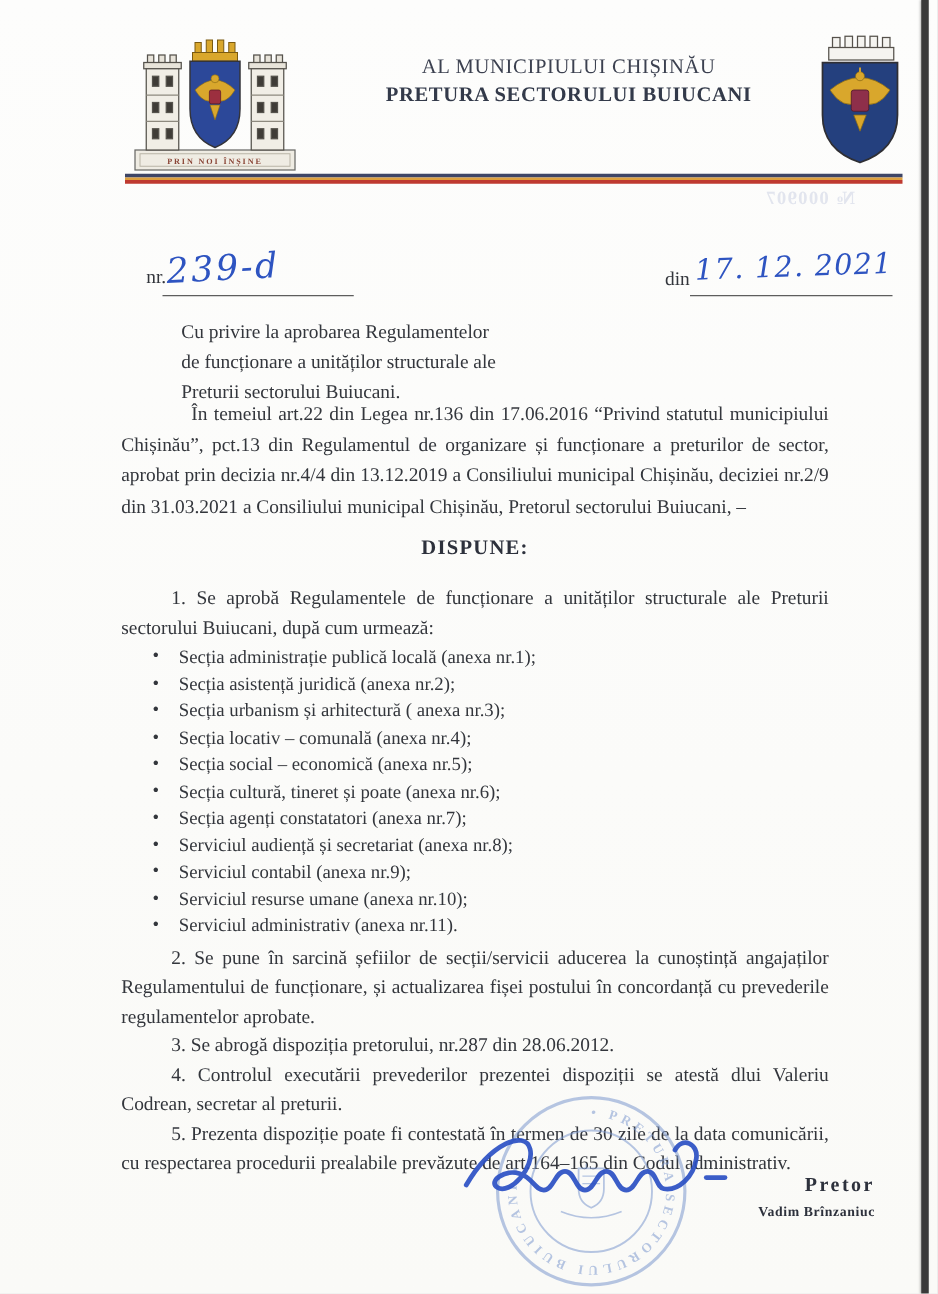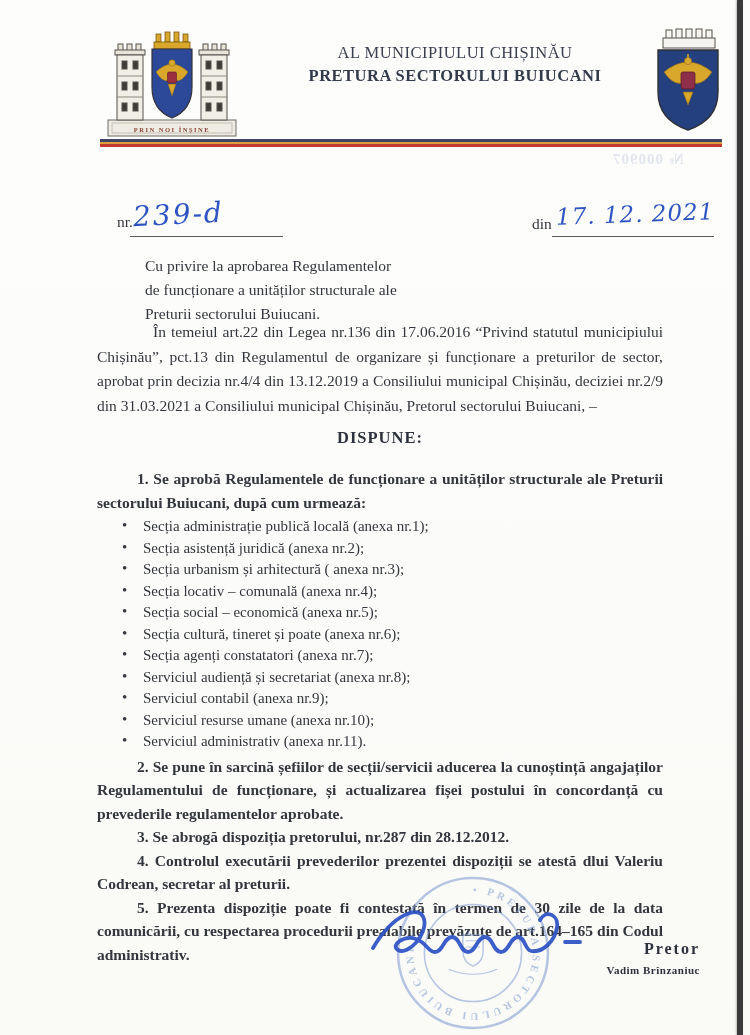--- a/index.html
+++ b/index.html
@@ -38,21 +38,21 @@
 
   .subject{position:absolute;left:97px;top:254px;width:360px;font-size:15.5px;line-height:24px;margin-left:48px;}
 
   .preamble{position:absolute;left:97px;top:320px;width:566px;font-size:15.5px;
     line-height:24.5px;text-align:justify;text-indent:56px;}
 
   .dispune{position:absolute;left:97px;top:428px;width:566px;text-align:center;
     font-weight:bold;font-size:16.5px;letter-spacing:1px;color:#2d313c;}
 
   .flowcol{position:absolute;left:97px;top:467px;width:566px;font-size:15.5px;}
-  .flowcol p{margin:0;line-height:23.5px;text-align:justify;text-indent:40px;font-weight:bold;}
+  .flowcol p{margin:0;line-height:23.5px;text-align:justify;text-indent:40px;}
   ul.annex{margin:2px 0 2px 0;padding:0 0 0 46px;list-style:none;}
   ul.annex li{position:relative;line-height:21.5px;font-size:15px;white-space:nowrap;}
   ul.annex li .dot{position:absolute;left:-21px;top:-1px;font-size:15px;}
 
   
   .stamp{position:absolute;left:392px;top:872px;width:162px;height:162px;opacity:.55;}
   .signature{position:absolute;left:368px;top:896px;width:215px;height:80px;}
   .sig-names{position:absolute;left:520px;top:940px;width:180px;text-align:right;
     font-weight:bold;color:#2d313c;}
   .sig-names .role{font-size:16px;letter-spacing:2px;}
@@ -181,21 +181,21 @@
       <li><span class="dot">•</span><span>Secția locativ – comunală (anexa nr.4);</span></li>
       <li><span class="dot">•</span><span>Secția social – economică (anexa nr.5);</span></li>
       <li><span class="dot">•</span><span>Secția cultură, tineret și poate (anexa nr.6);</span></li>
       <li><span class="dot">•</span><span>Secția agenți constatatori (anexa nr.7);</span></li>
       <li><span class="dot">•</span><span>Serviciul audiență și secretariat (anexa nr.8);</span></li>
       <li><span class="dot">•</span><span>Serviciul contabil  (anexa nr.9);</span></li>
       <li><span class="dot">•</span><span>Serviciul resurse umane (anexa nr.10);</span></li>
       <li><span class="dot">•</span><span>Serviciul administrativ (anexa nr.11).</span></li>
     </ul>
     <p>2. Se pune în sarcină șefiilor de secții/servicii aducerea la cunoștință angajaților Regulamentului de funcționare, și actualizarea fișei postului în  concordanță cu prevederile regulamentelor aprobate.</p>
-    <p>3.  Se abrogă dispoziția pretorului, nr.287 din 28.12.2012.</p>
+    <p>3.  Se abrogă dispoziția pretorului, nr.287 din 28.06.2012.</p>
     <p>4.  Controlul  executării prevederilor  prezentei dispoziții   se atestă dlui Valeriu Codrean, secretar al preturii.</p>
     <p>5.  Prezenta dispoziție poate fi contestată în termen de 30 zile de la data comunicării, cu respectarea procedurii prealabile prevăzute de art.164–165 din Codul administrativ.</p>
   </div>
 
   <svg class="stamp" viewBox="0 0 160 160">
     <defs>
       <path id="stamp-arc" d="M 80 21 a 59 59 0 1 1 -0.01 0"></path>
     </defs>
     <g stroke="#7d99cf" fill="none">
       <circle cx="80" cy="80" r="74" stroke-width="2.5"></circle>

